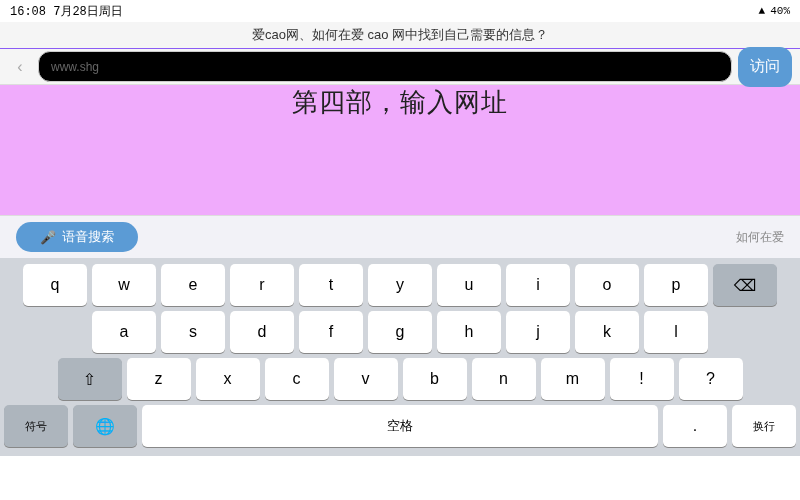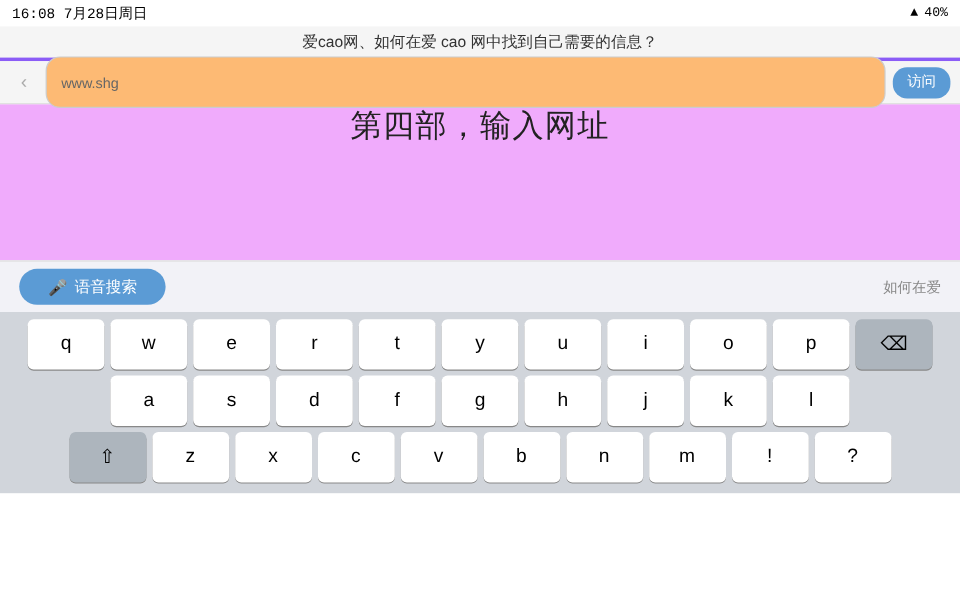--- a/index.html
+++ b/index.html
@@ -27,21 +27,21 @@
     #status-left { font-weight: 500; }
     #status-right { display: flex; align-items: center; gap: 5px; font-size: 11px; }
 
     
     #title-bar {
       background: #f5f5f5;
       padding: 4px 10px;
       font-size: 13px;
       color: #333;
       text-align: center;
-      border-bottom: 3px solid #8b5cf6;
+      border-bottom: 1px solid #8b5cf6;
     }
 
     
     #browser-bar {
       display: flex;
       align-items: center;
       padding: 4px 8px;
       background: #f5f5f5;
       border-bottom: 1px solid #ddd;
       gap: 6px;
@@ -53,37 +53,37 @@
       display: flex;
       align-items: center;
       justify-content: center;
       color: #aaa;
       font-size: 16px;
       cursor: pointer;
       border-radius: 4px;
     }
     #url-bar {
       flex: 1;
-      background: #fdba74;
+      background: #000000;
       border: 1px solid #ccc;
       border-radius: 12px;
       padding: 3px 12px;
       font-size: 12px;
       color: #666;
-      height: 43px;
+      height: 31px;
     }
     #visit-btn {
       background: #5b9bd5;
       color: #fff;
       border: none;
       border-radius: 12px;
       padding: 3px 12px;
-      font-size: 12px;
-      cursor: pointer;
-      height: 26px;
+      font-size: 15px;
+      cursor: pointer;
+      height: 40px;
     }
 
     
     #content-area {
       background: #f0abfc;
       display: flex;
       flex-direction: column;
       align-items: center;
       height: 130px;
     }
@@ -260,13 +260,20 @@
     <div class="key">x</div>
     <div class="key">c</div>
     <div class="key">v</div>
     <div class="key">b</div>
     <div class="key">n</div>
     <div class="key">m</div>
     <div class="key key-dot">!</div>
     <div class="key key-question">?</div>
   </div>
 
+  <div class="key-row">
+    <div class="key key-sym key-dark" style="font-size:11px;">符号</div>
+    <div class="key key-mic key-dark">🌐</div>
+    <div class="key key-space" style="font-size:13px;">空格</div>
+    <div class="key key-dot">.</div>
+    <div class="key key-question" style="font-size:11px;">换行</div>
+  </div>
 </div>
 
 </body></html>

